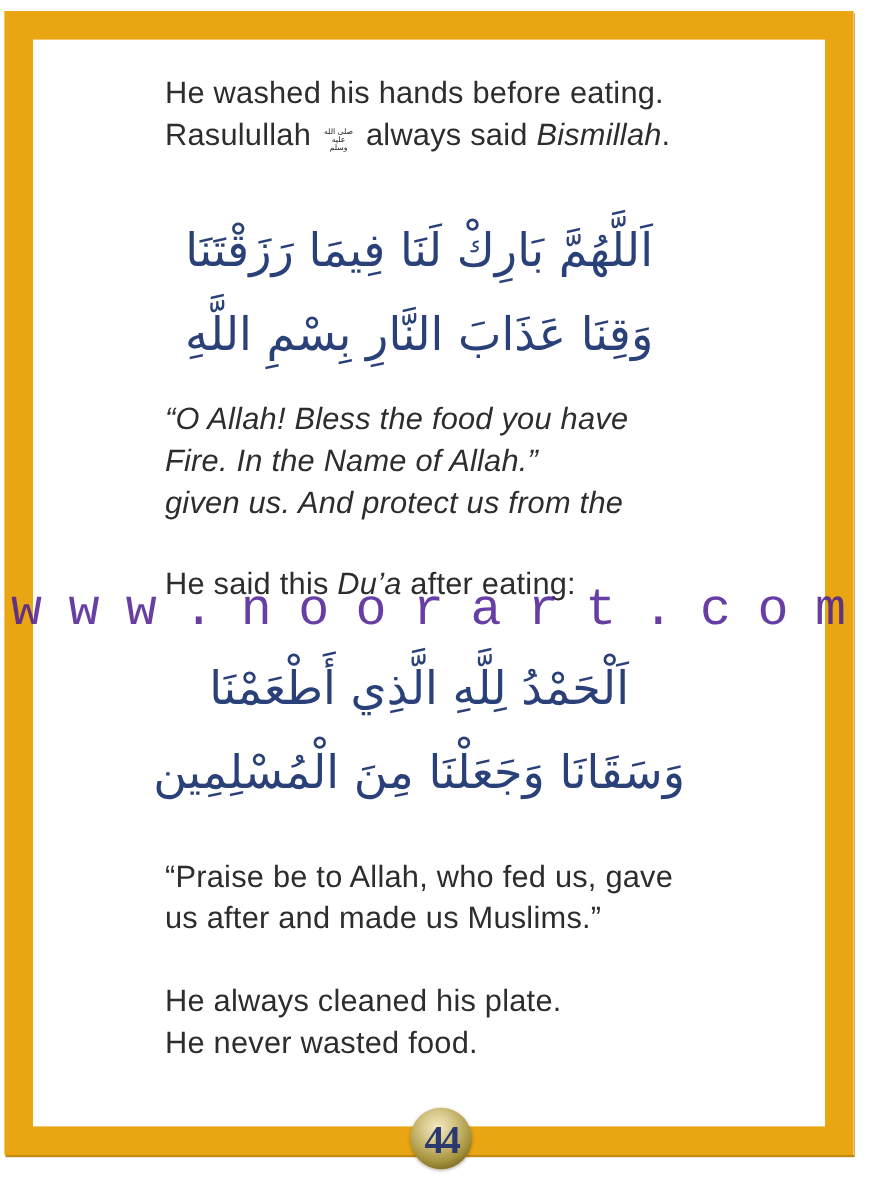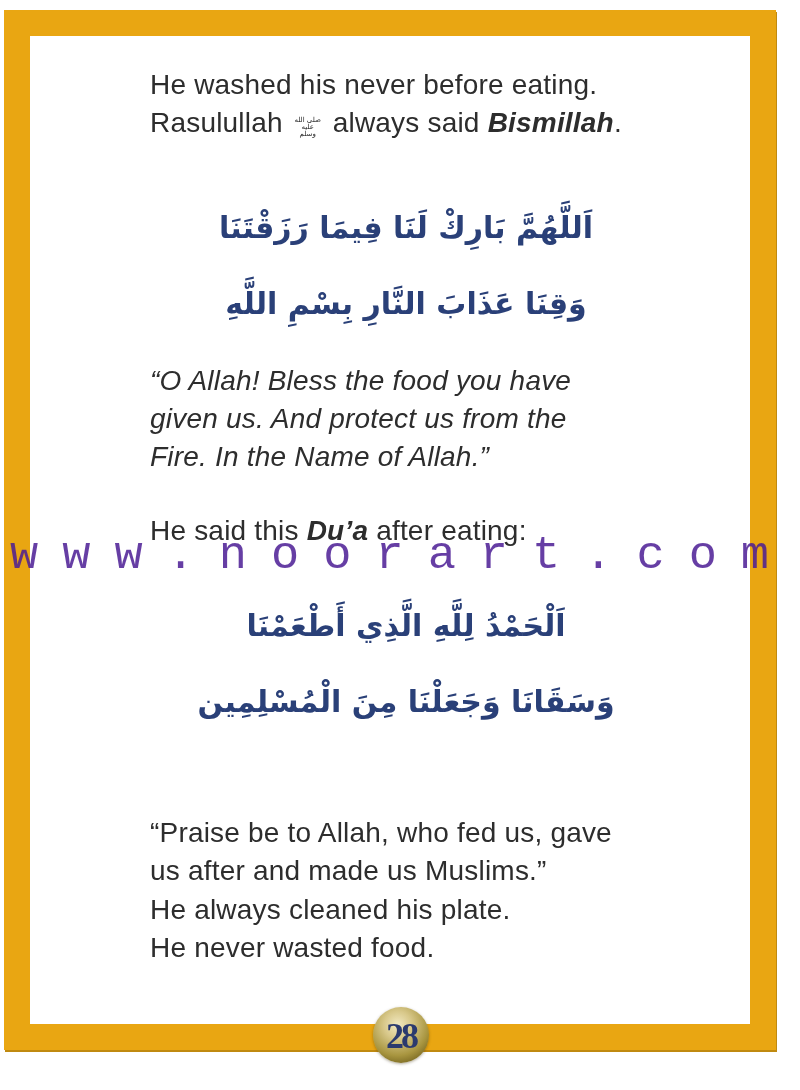--- a/index.html
+++ b/index.html
@@ -9,30 +9,30 @@
   }
   .frame{
     position:absolute;left:4px;top:10px;width:772px;height:1040px;
     border:26px solid #E9A612;box-sizing:border-box;
     box-shadow:1px 2px 0 0 #c08a10;
   }
   .text-block{
     position:absolute;left:150px;color:#2d2d2d;font-size:28px;line-height:38px;
     letter-spacing:0.2px;white-space:nowrap;
   }
-  .text-block em{font-style:italic;font-weight:bold;}
+  .text-block em{font-style:italic;}
   .pbuh{
     display:inline-block;width:30px;font-family:"DejaVu Sans",sans-serif;
     font-size:7px;line-height:7px;text-align:center;vertical-align:-4px;
     color:#1c1c1c;direction:rtl;margin:0 2px;white-space:normal;
   }
   .arabic{
-    position:absolute;left:50px;width:712px;text-align:center;direction:rtl;
-    font-family:"DejaVu Sans",sans-serif;font-weight:bold;color:#2A4078;
-    font-size:30px;line-height:76px;white-space:nowrap;
+    position:absolute;left:25px;width:712px;text-align:center;direction:rtl;
+    font-family:"DejaVu Sans",sans-serif;font-weight:normal;color:#2A4078;
+    font-size:42px;line-height:76px;white-space:nowrap;
   }
   .watermark{
     position:absolute;left:0;top:531px;width:800px;overflow:hidden;
     font-family:"Liberation Mono",monospace;font-size:47px;line-height:50px;
     letter-spacing:24px;color:#4c1d95;opacity:0.85;white-space:nowrap;
     padding-left:10px;box-sizing:border-box;z-index:5;
   }
   .page-ball{
     position:absolute;left:373px;top:1007px;width:56px;height:56px;border-radius:50%;
     background:radial-gradient(circle at 44% 32%, #f2e9c2 0%, #d8c88a 28%, #a8953f 62%, #6c5c1a 88%, #584a12 100%);
@@ -45,57 +45,57 @@
   }
 </style>
 </head>
 <body>
 
 <div class="page">
 
   <div class="frame"></div>
 
   <div class="text-block" style="top:66px;">
-    <div><span>He washed his never before eating.</span></div>
+    <div><span>He washed his hands before eating.</span></div>
     <div>
       <span>Rasulullah </span><span class="pbuh">صلى الله عليه وسلم</span><span> always said </span><em>Bismillah</em><span>.</span>
     </div>
   </div>
 
   <div class="arabic" style="top:190px;">
     <div>اَللَّهُمَّ بَارِكْ لَنَا فِيمَا رَزَقْتَنَا</div>
     <div>وَقِنَا عَذَابَ النَّارِ بِسْمِ اللَّهِ</div>
   </div>
 
   <div class="text-block" style="top:362px;font-style:italic;">
     <div>“O Allah! Bless the food you have</div>
+    <div>Fire. In the Name of Allah.”</div>
     <div>given us. And protect us from the</div>
-    <div>Fire. In the Name of Allah.”</div>
   </div>
 
   <div class="text-block" style="top:512px;">
     <div>
       <span>He said this </span><em>Du’a</em><span> after eating:</span>
     </div>
   </div>
 
   <div class="watermark">www.noorart.com</div>
 
   <div class="arabic" style="top:588px;">
     <div>اَلْحَمْدُ لِلَّهِ الَّذِي أَطْعَمْنَا</div>
     <div>وَسَقَانَا وَجَعَلْنَا مِنَ الْمُسْلِمِين</div>
   </div>
 
-  <div class="text-block" style="top:778px;margin-top:36px;">
+  <div class="text-block" style="top:778px;">
     <div>“Praise be to Allah, who fed us, gave</div>
     <div>us after and made us Muslims.”</div>
   </div>
 
   <div class="text-block" style="top:891px;">
     <div>He always cleaned his plate.</div>
     <div>He never wasted food.</div>
   </div>
 
   <div class="page-ball">
-    <span>28</span>
+    <span>44</span>
   </div>
 
 </div>
 
 </body></html>

